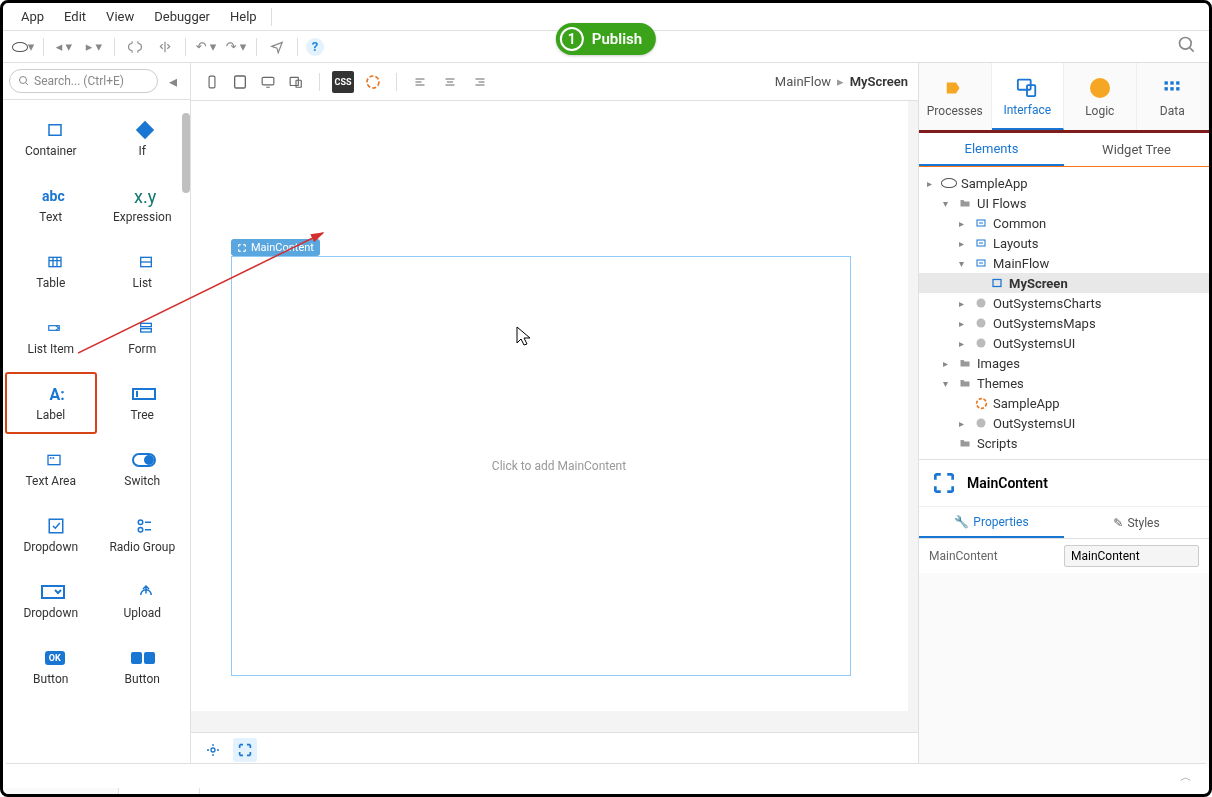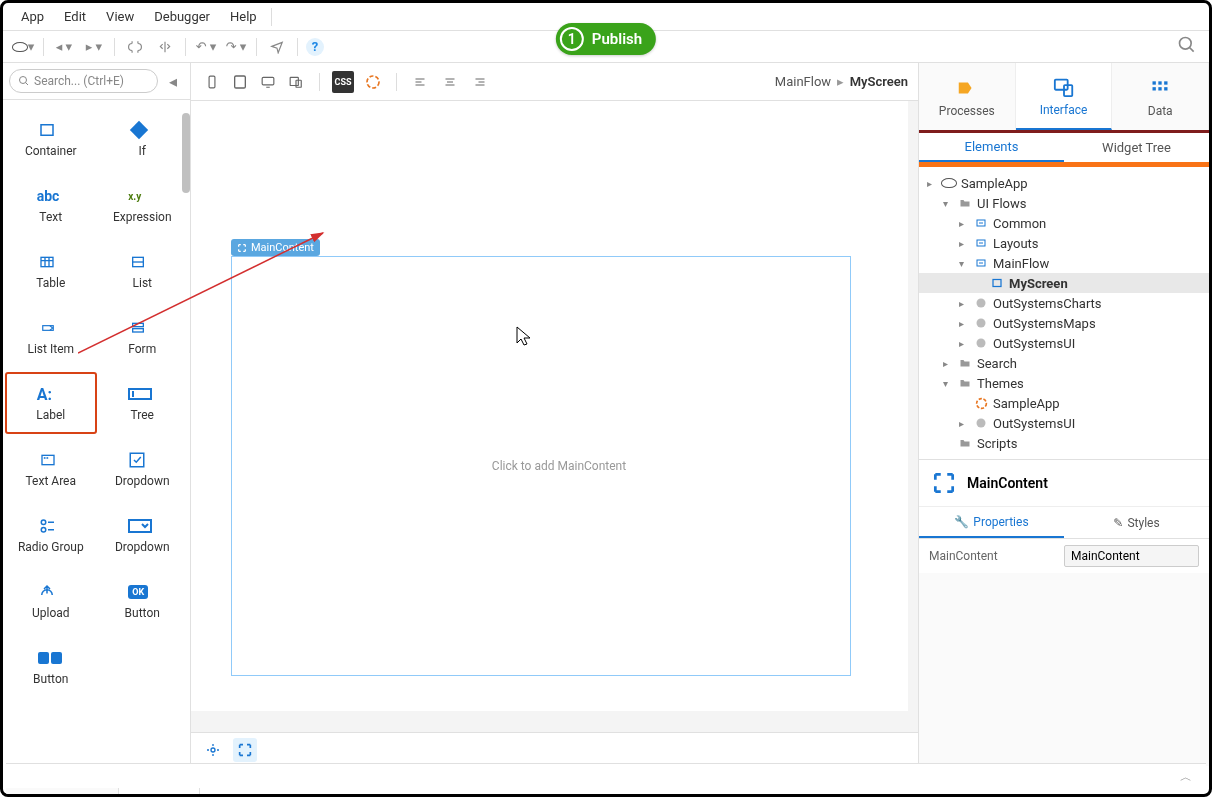--- a/index.html
+++ b/index.html
@@ -23,21 +23,21 @@
 
 .main { display: flex; height: calc(100% - 28px - 32px - 28px); }
 
 
 .left { width: 188px; border-right: 1px solid #e0e0e0; display: flex; flex-direction: column; position: relative; }
 .searchbar { display: flex; align-items: center; padding: 6px; border-bottom: 1px solid #e0e0e0; gap: 4px; }
 .searchbar .box { flex: 1; border: 1px solid #ccc; border-radius: 12px; height: 24px; display: flex; align-items: center; padding: 0 8px; font-size: 12px; color: #888; gap: 4px; }
 .searchbar .collapse { width: 22px; height: 22px; display: flex; align-items: center; justify-content: center; color: #888; }
 .toolbox { flex: 1; overflow: hidden; padding: 8px 2px; display: grid; grid-template-columns: 1fr 1fr; gap: 4px 0; align-content: start; position: relative; }
 .tool { display: flex; flex-direction: column; align-items: center; justify-content: center; height: 62px; gap: 4px; font-size: 12px; color: #333; cursor: grab; border: 1px solid transparent; border-radius: 3px; }
-.tool .ico { width: 28px; height: 22px; display: flex; align-items: center; justify-content: flex-start; color: #1976d2; font-size: 16px; font-weight: 600; }
+.tool .ico { width: 28px; height: 22px; display: flex; align-items: center; justify-content: flex-end; color: #1976d2; font-size: 16px; font-weight: 600; }
 .tool.highlight { border: 2px solid #d84315; border-radius: 3px; }
 .tool .lbl { line-height: 1.1; text-align: center; }
 .scrollthumb { position: absolute; right: 0; top: 50px; width: 8px; height: 80px; background: #c0c0c0; border-radius: 4px; }
 
 
 .center { flex: 1; display: flex; flex-direction: column; border-right: 1px solid #e0e0e0; }
 .canvas-toolbar { height: 38px; border-bottom: 1px solid #e0e0e0; display: flex; align-items: center; padding: 0 10px; gap: 8px; font-size: 12px; }
 .ctb-group { display: flex; gap: 6px; align-items: center; }
 .ctb-btn { width: 22px; height: 22px; display: flex; align-items: center; justify-content: center; color: #666; border-radius: 3px; }
 .ctb-div { width: 1px; height: 18px; background: #ddd; margin: 0 4px; }
@@ -57,21 +57,21 @@
 
 .arrow { position: absolute; left: 75px; top: 225px; pointer-events: none; z-index: 5; }
 
 
 .right { width: 290px; display: flex; flex-direction: column; background: #fafafa; }
 .right-tabs { display: flex; height: 70px; border-bottom: 3px solid #7f1d1d; }
 .rtab { flex: 1; display: flex; flex-direction: column; align-items: center; justify-content: center; gap: 4px; font-size: 12px; color: #555; border-right: 1px solid #eee; }
 .rtab.active { background: #fff; color: #1976d2; border-bottom: 2px solid #1976d2; }
 .rtab .ico { width: 24px; height: 24px; display: flex; align-items: center; justify-content: center; }
 
-.subtabs { display: flex; height: 34px; border-bottom: 5px solid #f97316; background: #fff; }
+.subtabs { display: flex; height: 34px; border-bottom: 1px solid #f97316; background: #fff; }
 .subtab { flex: 1; display: flex; align-items: center; justify-content: center; font-size: 13px; color: #555; }
 .subtab.active { color: #1976d2; border-bottom: 2px solid #1976d2; }
 
 .tree { flex: 0 0 auto; background: #fff; font-size: 13px; color: #333; padding: 6px 0; overflow: auto; max-height: 310px; border-bottom: 1px solid #e0e0e0;}
 .tree-row { display: flex; align-items: center; height: 20px; padding-right: 6px; gap: 4px; }
 .tree-row.sel { background: #e8e8e8; font-weight: 700; }
 .tw { width: 10px; display: inline-block; }
 
 .selection-header { display: flex; align-items: center; gap: 10px; padding: 10px 12px; background: #fff; border-bottom: 1px solid #eee; }
 .selection-header .ico { color: #1976d2; }
@@ -178,21 +178,21 @@
           <div class="lbl">If</div>
         </div>
         <div class="tool">
           <div class="ico">
             <span style="color:#1976d2;font-weight:700;font-size:14px">abc</span>
           </div>
           <div class="lbl">Text</div>
         </div>
         <div class="tool">
           <div class="ico">
-            <span style="color:#4d7c0f;font-weight:700;font-size:10px">x.y</span>
+            <span style="color:#0f766e;font-weight:400;font-size:18px">x.y</span>
           </div>
           <div class="lbl">Expression</div>
         </div>
         <div class="tool">
           <div class="ico">
             <svg width="20" height="16" viewBox="0 0 24 24" fill="none" stroke="#1976d2" stroke-width="2">
               <rect x="3" y="5" width="18" height="14"></rect>
               <path d="M3 10h18M9 5v14M15 5v14"></path>
             </svg>
           </div>
@@ -242,20 +242,29 @@
         </div>
         <div class="tool">
           <div class="ico">
             <svg width="22" height="16" viewBox="0 0 24 24" fill="none" stroke="#1976d2" stroke-width="2">
               <rect x="3" y="5" width="18" height="14"></rect>
               <circle cx="7" cy="9" r="0.5"></circle>
               <circle cx="11" cy="9" r="0.5"></circle>
             </svg>
           </div>
           <div class="lbl">Text Area</div>
+        </div>
+        <div class="tool">
+          <div class="ico">
+            <svg width="24" height="14" viewBox="0 0 24 14" fill="none" stroke="#1976d2" stroke-width="2">
+              <rect x="1" y="1" width="22" height="12" rx="6"></rect>
+              <circle cx="17" cy="7" r="4" fill="#1976d2"></circle>
+            </svg>
+          </div>
+          <div class="lbl">Switch</div>
         </div>
         <div class="tool">
           <div class="ico">
             <svg width="18" height="18" viewBox="0 0 24 24" fill="none" stroke="#1976d2" stroke-width="2">
               <rect x="3" y="3" width="18" height="18"></rect>
               <path d="M8 12l3 3 6-7"></path>
             </svg>
           </div>
           <div class="lbl">Dropdown</div>
         </div>
@@ -404,20 +413,28 @@
           <div>Processes</div>
         </div>
         <div class="rtab active">
           <div class="ico">
             <svg width="26" height="22" viewBox="0 0 24 24" fill="none" stroke="#1976d2" stroke-width="2">
               <rect x="2" y="4" width="14" height="11" rx="1"></rect>
               <rect x="12" y="10" width="9" height="12" rx="1"></rect>
             </svg>
           </div>
           <div>Interface</div>
+        </div>
+        <div class="rtab">
+          <div class="ico">
+            <svg width="24" height="24" viewBox="0 0 24 24">
+              <circle cx="12" cy="12" r="10" fill="#f5a623"></circle>
+            </svg>
+          </div>
+          <div>Logic</div>
         </div>
         <div class="rtab">
           <div class="ico">
             <svg width="24" height="20" viewBox="0 0 24 24" fill="#1976d2">
               <rect x="3" y="4" width="4" height="4"></rect>
               <rect x="10" y="4" width="4" height="4"></rect>
               <rect x="17" y="4" width="4" height="4"></rect>
               <rect x="3" y="11" width="4" height="4"></rect>
               <rect x="10" y="11" width="4" height="4"></rect>
               <rect x="17" y="11" width="4" height="4"></rect>
@@ -513,21 +530,21 @@
           </span>
           <span>OutSystemsUI</span>
         </div>
         <div class="tree-row" style="padding-left: 24px;">
           <span class="tw" style="color:#888;font-size:10px">▸</span>
           <span style="width:16px;display:flex;justify-content:center">
             <svg width="14" height="12" viewBox="0 0 24 24" fill="#999">
               <path d="M3 6h6l2 3h10v10H3z"></path>
             </svg>
           </span>
-          <span>Search</span>
+          <span>Images</span>
         </div>
         <div class="tree-row" style="padding-left: 24px;">
           <span class="tw" style="color:#888;font-size:10px">▾</span>
           <span style="width:16px;display:flex;justify-content:center">
             <svg width="14" height="12" viewBox="0 0 24 24" fill="#999">
               <path d="M3 6h6l2 3h10v10H3z"></path>
             </svg>
           </span>
           <span>Themes</span>
         </div>

